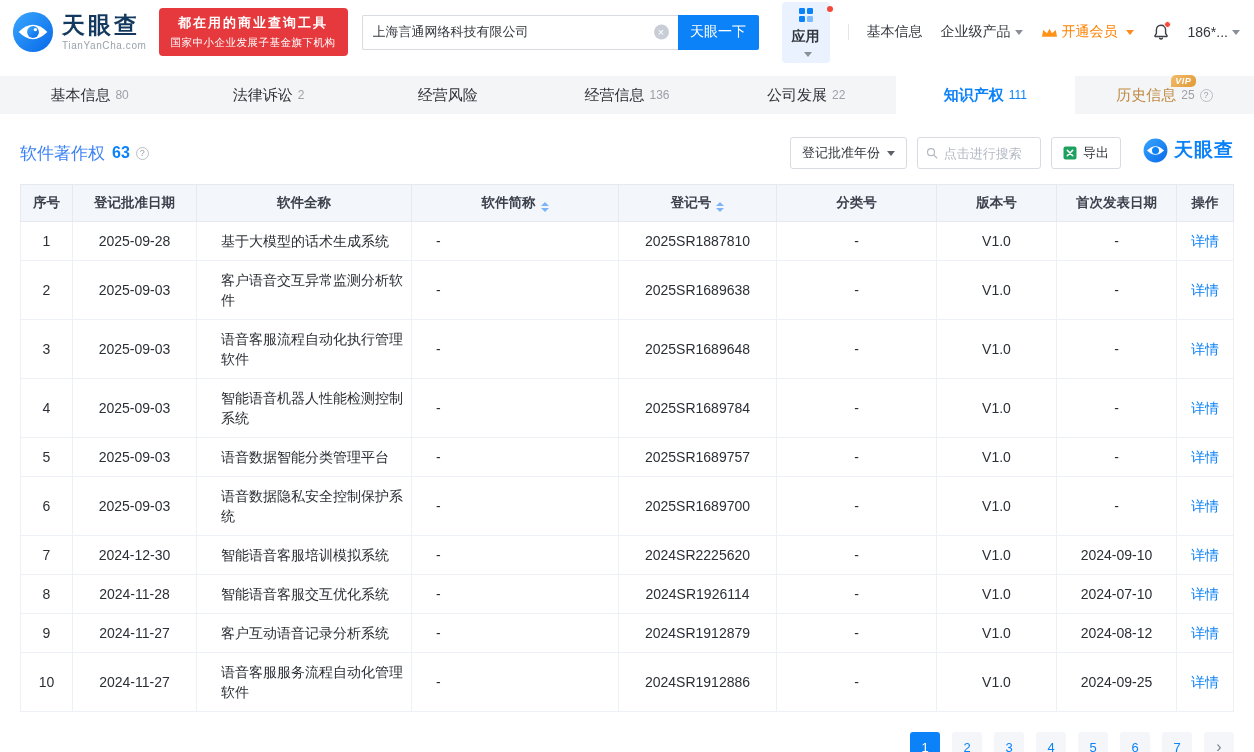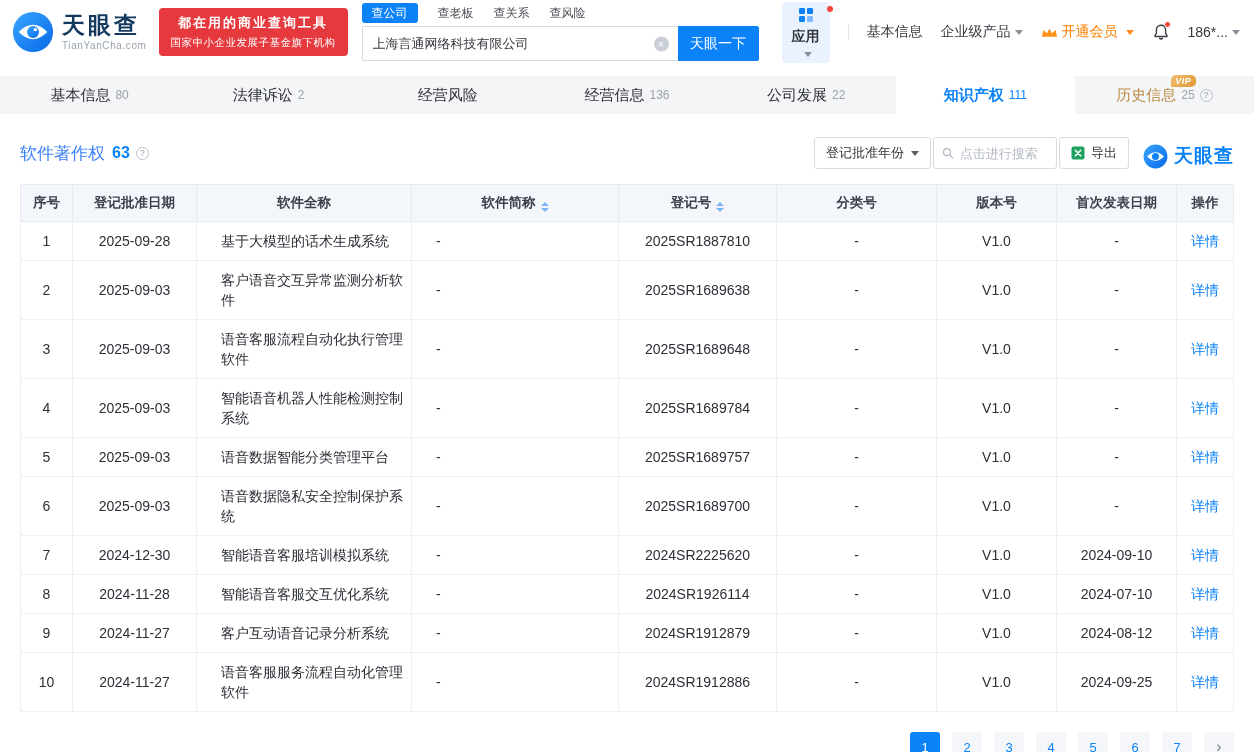--- a/index.html
+++ b/index.html
@@ -123,21 +123,21 @@
     width: 13px; height: 13px; border-radius: 50%;
     border: 1px solid #b9bec7; color: #9aa0aa;
     font-size: 9px; line-height: 1; cursor: pointer;
   }
 
   
   .main { padding: 0 20px; }
   .sechead { display: flex; align-items: center; margin: 23px 0 15px; }
   .sectitle { font-size: 17px; font-weight: 400; color: #3b82f6; }
   .seccount { color: #0b82f8; font-weight: 700; font-size: 16px; margin: 0 6px 0 7px; }
-  .controls { margin-left: auto; display: flex; align-items: flex-end; gap: 2px; }
+  .controls { margin-left: auto; display: flex; align-items: flex-start; gap: 10px; }
   .ybtn {
     height: 32px; padding: 0 11px;
     border: 1px solid #d8dce2; background: #fff; border-radius: 3px;
     font-size: 13px; color: #33373d;
     display: inline-flex; align-items: center; gap: 6px;
   }
   .ybtn .caret { border-top-color: #5b6069; margin-left: 1px; }
   .minisearch {
     width: 124px; height: 32px;
     border: 1px solid #d8dce2; border-radius: 3px;
@@ -223,26 +223,20 @@
         <div class="brand-domain">TianYanCha.com</div>
       </div>
     </div>
 
     <div class="slogan">
       <div class="slogan-l1">都在用的商业查询工具</div>
       <div class="slogan-l2">国家中小企业发展子基金旗下机构</div>
     </div>
 
     <div class="search-area">
-      <div class="stabs">
-          <span class="stab active">查公司</span>
-          <span class="stab">查老板</span>
-          <span class="stab">查关系</span>
-          <span class="stab">查风险</span>
-        </div>
       <div class="search-row">
         <div class="input-wrap">
           <input class="hsearch" value="上海言通网络科技有限公司" style="">
           <span class="clear">×</span>
         </div>
         <button class="hbtn">天眼一下</button>
       </div>
     </div>
 
     <div class="hright">

